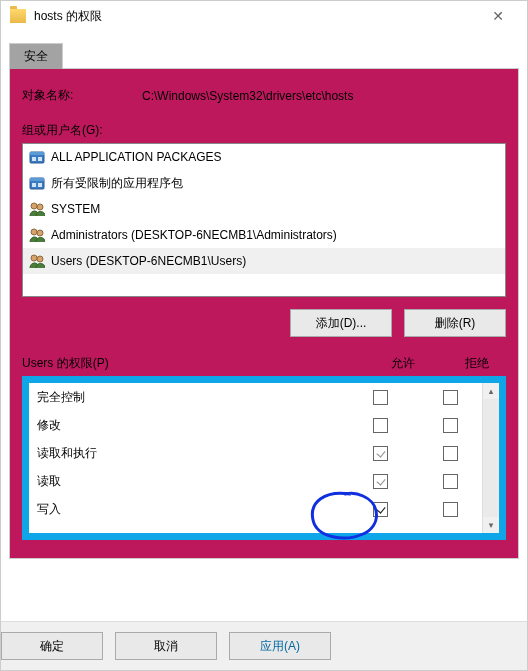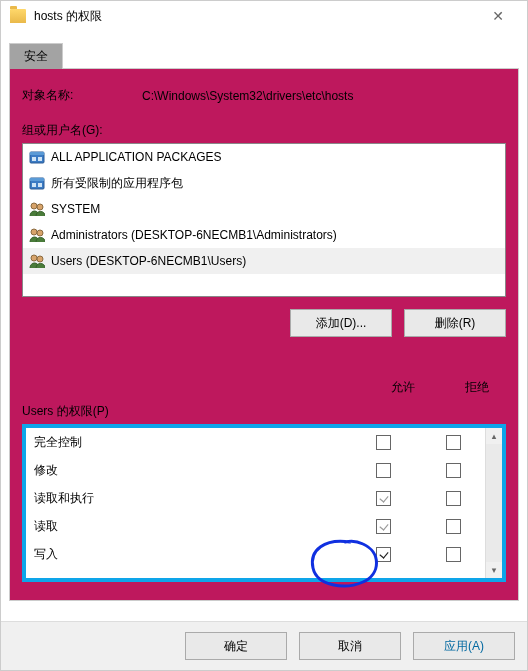--- a/index.html
+++ b/index.html
@@ -161,29 +161,29 @@
     user-select: none;
   }
   .btn.disabled { color: #0369a1; }
 
   
   .perm-header {
     display: flex;
     align-items: center;
     margin-top: 18px;
   }
-  .perm-header .ph-label { flex: 1; margin-top: 48px; }
+  .perm-header .ph-label { flex: 1; }
   .perm-header .ph-col { width: 90px; text-align: center; }
 
   .perm-box-wrap {
     position: relative;
     margin-top: 4px;
   }
   .perm-box {
-    border: 4px solid #0ea5e9;
+    border: 7px solid #0ea5e9;
     background: #fff;
     height: 150px;
     overflow: hidden;
     position: relative;
   }
   .perm-inner {
     position: absolute;
     left: 0; top: 0; right: 16px; bottom: 0;
   }
   .perm-row {
@@ -246,21 +246,20 @@
   }
 
   
   .footer {
     position: absolute;
     left: 0; right: 0; bottom: 0;
     height: 48px;
     background: #f0f0f0;
     border-top: 1px solid #ddd;
     display: flex;
-    justify-content: flex-end;
     align-items: center;
     padding-right: 12px;
     gap: 12px;
   }
 </style>
 </head>
 <body>
 
 <div class="window">
 

